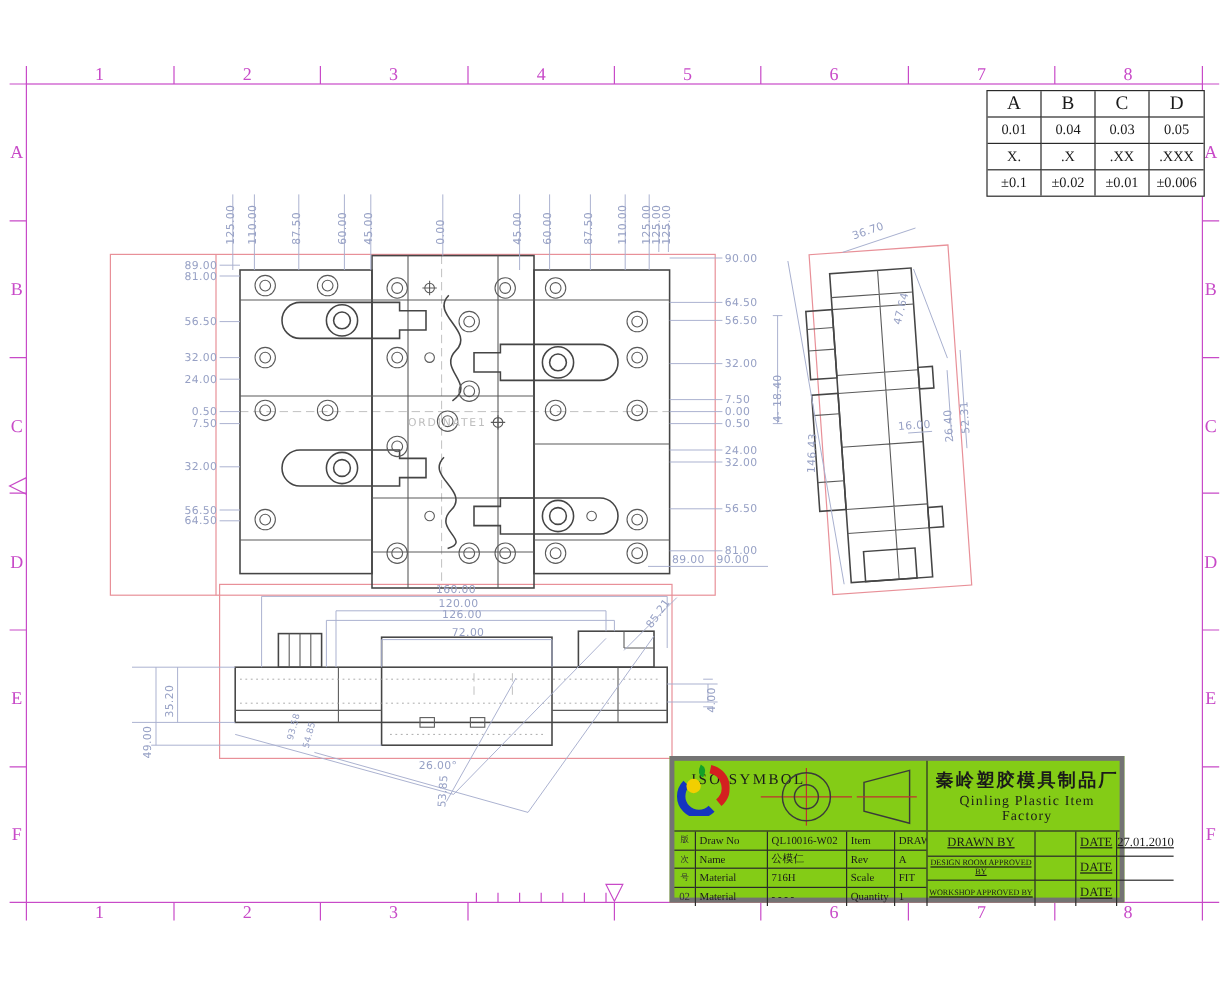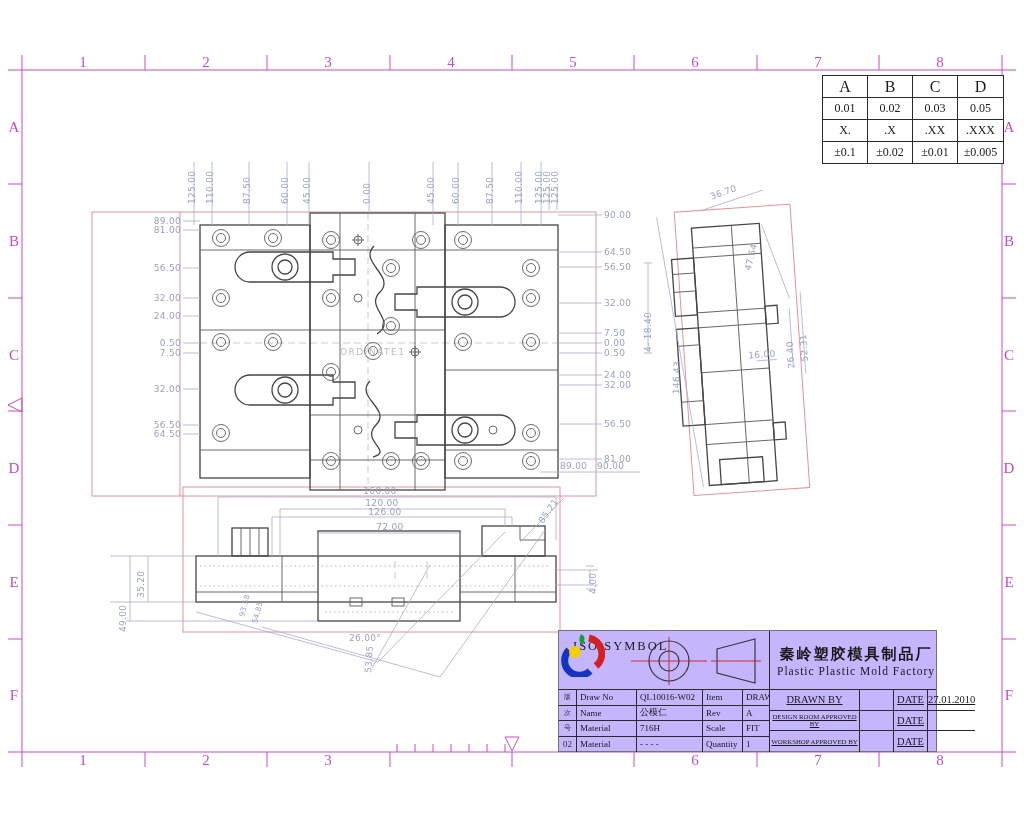--- a/index.html
+++ b/index.html
@@ -21,22 +21,22 @@
   .ord{fill:#bdbdbd;font-size:9px;letter-spacing:1.5px;}
   
   .tol{position:absolute;left:822px;top:75px;width:180px;background:#fff;border:1px solid #2a2a2a;
        display:grid;grid-template-columns:repeat(4,1fr);color:#1a1a1a;}
   .tol>div{border-right:1px solid #2a2a2a;border-bottom:1px solid #2a2a2a;height:21px;
        display:flex;align-items:center;justify-content:center;font-size:12px;}
   .tol>div:nth-child(4n){border-right:none;}
   .tol .hd{font-size:16px;}
   .tol .note{grid-column:1/-1;border-right:none;font-size:10.5px;letter-spacing:1px;}
   .tol .last{border-bottom:none;}
-  .tb{position:absolute;left:558px;top:630px;width:379px;height:122px;border:1px solid #737373;
-      background:#c4b5fd;color:#1a1a1a;box-sizing:border-box;}
+  .tb{position:absolute;left:558px;top:630px;width:379px;height:122px;border:4px solid #737373;
+      background:#84cc16;color:#1a1a1a;box-sizing:border-box;}
   .tb-top{display:flex;height:58px;border-bottom:1px solid #2a2a2a;}
   .iso-cell{width:210px;border-right:1px solid #2a2a2a;position:relative;}
   .iso-lbl{position:absolute;left:14px;top:8px;font-size:12.5px;letter-spacing:2px;}
   .logo-cell{flex:1;display:flex;align-items:center;padding-left:6px;box-sizing:border-box;}
   .logo-txt{flex:1;text-align:center;}
   .cn{font-size:15px;letter-spacing:2px;line-height:1.5;font-weight:bold;}
   .en{font-size:11.5px;letter-spacing:1px;}
   .tb-bot{display:flex;height:62px;}
   .spec{width:210px;border-right:1px solid #2a2a2a;display:flex;}
   .ncol{width:17px;border-right:1px solid #2a2a2a;display:grid;grid-template-rows:repeat(4,1fr);}
@@ -299,31 +299,31 @@
     <text class="dim7" x="257" y="624" transform="rotate(-75 257 624)">54.85</text>
   </g>
 </svg>
 
 <div class="tol">
   <div class="hd">A</div>
   <div class="hd">B</div>
   <div class="hd">C</div>
   <div class="hd">D</div>
   <div>0.01</div>
-  <div>0.02</div>
+  <div>0.04</div>
   <div>0.03</div>
   <div>0.05</div>
   <div>X.</div>
   <div>.X</div>
   <div>.XX</div>
   <div>.XXX</div>
   <div class="last">±0.1</div>
   <div class="last">±0.02</div>
   <div class="last">±0.01</div>
-  <div class="last">±0.005</div>
+  <div class="last">±0.006</div>
 </div>
 
 <div class="tb">
   <div class="tb-top">
     <div class="iso-cell">
       <span class="iso-lbl">ISO SYMBOL</span>
       <svg width="208" height="56" viewBox="0 0 208 56">
         <line x1="72" y1="30" x2="148" y2="30" stroke="#c03030" stroke-width="1"></line>
         <line x1="110" y1="6" x2="110" y2="54" stroke="#c03030" stroke-width="1"></line>
         <circle cx="110" cy="30" r="20" fill="none" stroke="#3a3a3a" stroke-width="1.2"></circle>
@@ -334,21 +334,21 @@
     </div>
     <div class="logo-cell">
       <svg width="46" height="46" viewBox="0 0 46 46">
         <path d="M30,7 A16,16 0 0 1 37,35" fill="none" stroke="#d42020" stroke-width="7"></path>
         <path d="M10,19 A14,14 0 0 0 31,40" fill="none" stroke="#1535c0" stroke-width="7"></path>
         <circle cx="16" cy="21" r="6" fill="#f2cf00"></circle>
         <path d="M22,3 q6,3 2,11 q-6,-3 -2,-11 Z" fill="#13a028"></path>
       </svg>
       <div class="logo-txt">
         <div class="cn">秦岭塑胶模具制品厂</div>
-        <div class="en">Plastic Plastic Mold Factory</div>
+        <div class="en">Qinling Plastic Item Factory</div>
       </div>
     </div>
   </div>
   <div class="tb-bot">
     <div class="spec">
       <div class="ncol">
         <div>版</div>
         <div>次</div>
         <div>号</div>
         <div>02</div>

